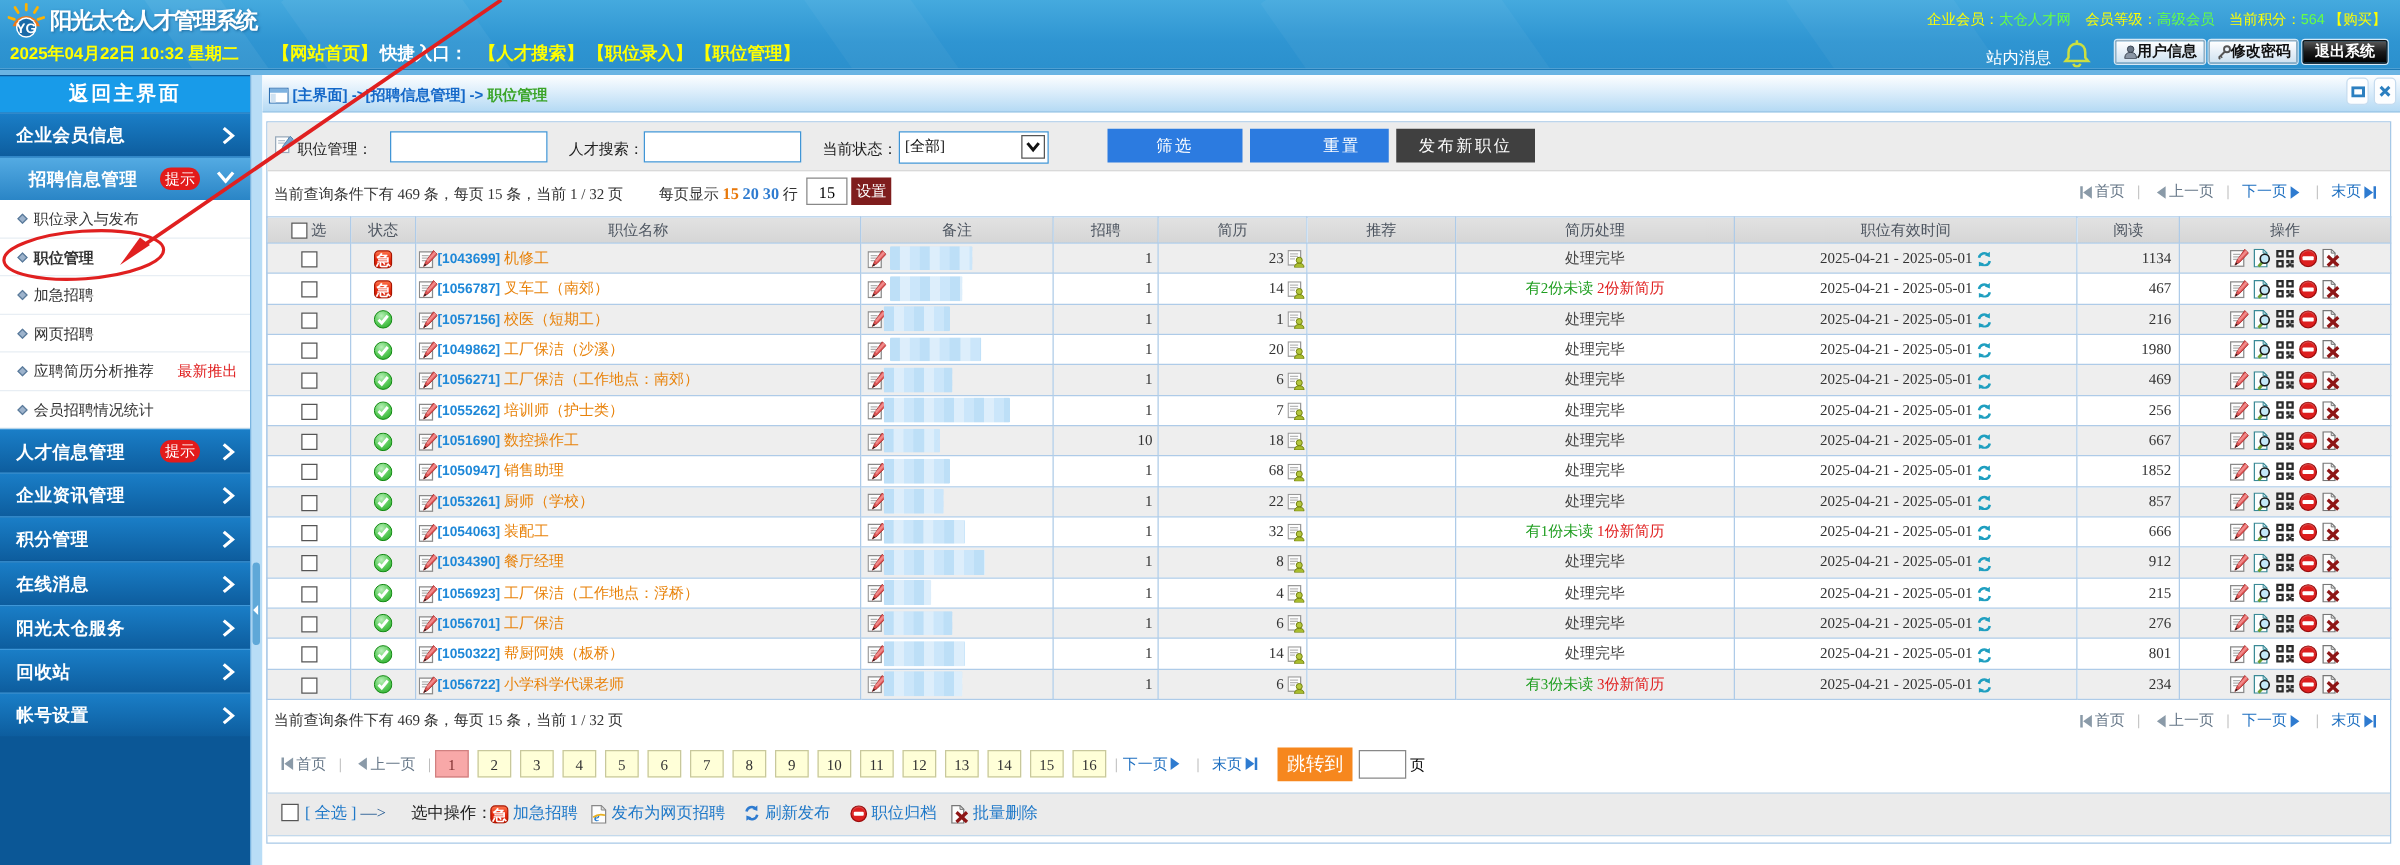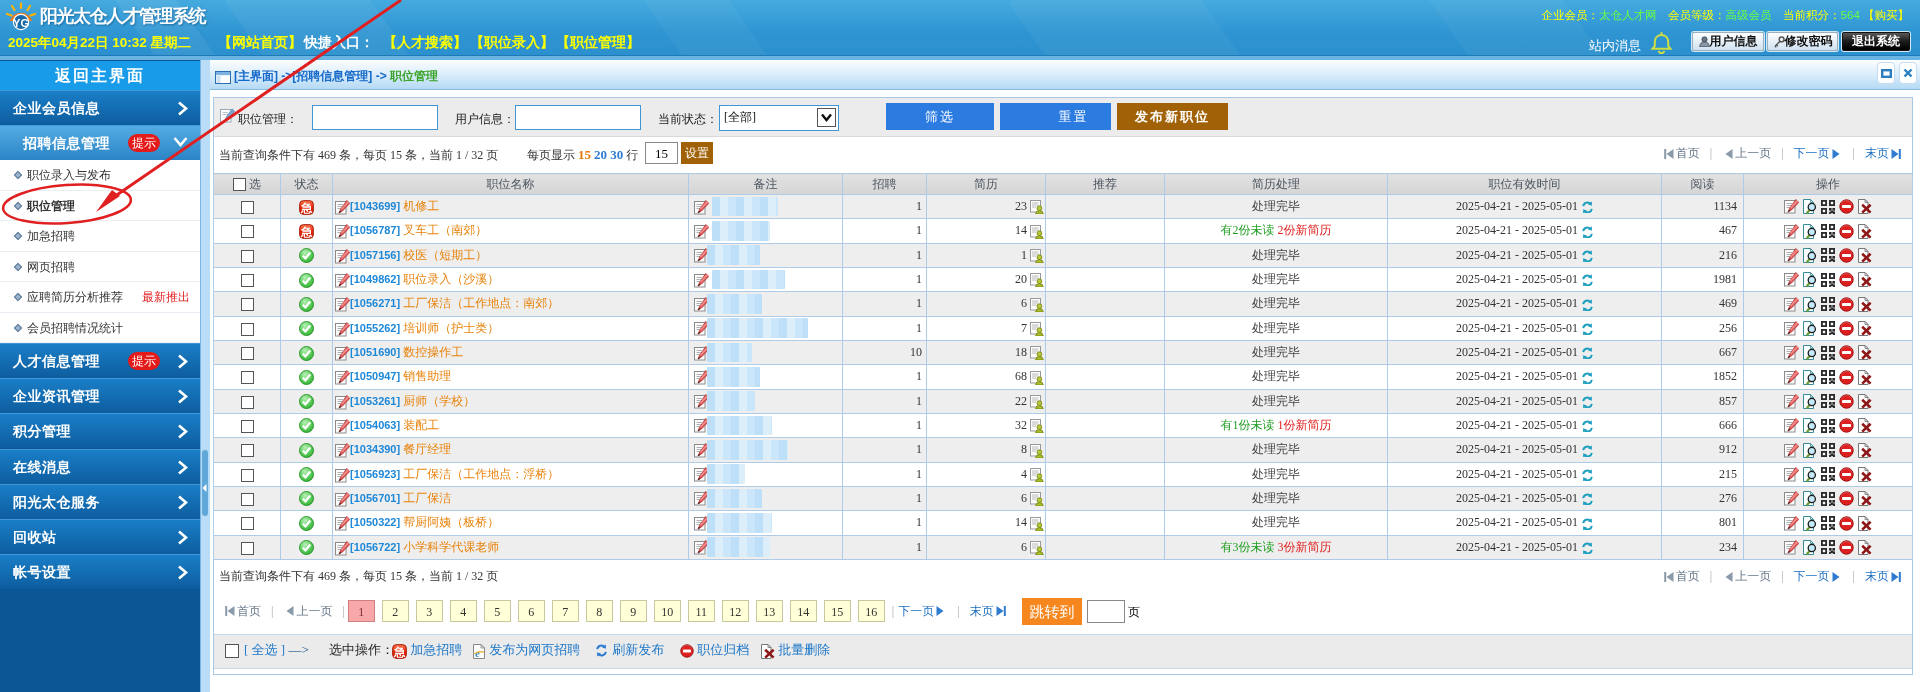--- a/index.html
+++ b/index.html
@@ -35,21 +35,21 @@
 #content{left:210px;top:60px;width:1710px;height:632px;background:#fff;}
 #bcrumb{left:210px;top:60px;width:1710px;height:30px;background:linear-gradient(180deg,#fdfeff 0%,#ddeefb 45%,#b5daf4 100%);border-bottom:1px solid #86bce2;}
 #bctext{left:234px;top:68px;font-size:12px;font-weight:bold;color:#1468c8;}
 #panel{left:213px;top:97px;width:1700px;height:578px;border:1px solid #a6c8e6;background:#fff;}
 #fbar{left:0px;top:0px;width:1698px;height:39px;background:#ececec;border-bottom:1px solid #d9d9d9;}
 .flabel{top:13px;font-size:12px;color:#222;font-family:"Liberation Serif",serif;}
 .finput{top:7px;height:25px;background:#fff;border:1px solid #4095d5;}
 #fsel{left:505px;top:7px;width:120px;height:26px;background:#fff;border:1px solid #4095d5;font-size:12px;font-family:"Liberation Serif",serif;color:#111;line-height:23px;padding-left:4px;}
 #fselbtn{position:absolute;right:2px;top:2px;width:19px;height:19px;background:#fff;border:1px solid #555;}
 .fbtn{top:5px;height:27px;background:#2c7be0;color:#fff;font-size:13px;text-align:center;line-height:27px;letter-spacing:2px;margin-left:40px;}
-.obtn{background:#a16207;font-weight:bold;}
+.obtn{background:#404040;}
 .serif{font-family:"Liberation Serif",serif;}
 #info1{left:5px;top:49px;font-size:12px;color:#333;font-family:"Liberation Serif",serif;}
 .pgnav{font-size:12px;color:#444;font-family:"Liberation Serif",serif;display:flex;align-items:center;}
 .pgnav .sep{color:#aaa;margin:0 10px;}
 .pgnav .on{color:#1e6fc0;}
 .pgnav .off{color:#667788;}
 
 
 
 #tbl{left:-1px;top:75px;width:1700px;border-collapse:collapse;table-layout:fixed;}
@@ -186,33 +186,33 @@
 <div id="panel" class="abs">
 <div id="fbar" class="abs"></div>
 <div class="abs" style="left:6px;top:10px;"><svg width="15" height="15" viewBox="0 0 15 15">
         <rect x="0.5" y="1.5" width="10.5" height="12.5" fill="#fdfdfd" stroke="#99aabb"></rect>
         <line x1="2.5" y1="4.5" x2="8" y2="4.5" stroke="#b8c4d0"></line>
         <line x1="2.5" y1="6.5" x2="8" y2="6.5" stroke="#b8c4d0"></line>
         <path d="M12.2 1 L14.6 3.4 L8.2 10.2 L5.2 12 L6.4 8.8 Z" fill="#7aa8d0" stroke="#4a7ca8" stroke-width="0.7"></path>
       </svg></div>
 <div class="abs flabel" style="left:24px;">职位管理：</div>
 <div class="abs finput" style="left:98px;width:126px;"></div>
-<div class="abs flabel" style="left:241px;">用户信息：</div>
+<div class="abs flabel" style="left:241px;">人才搜索：</div>
 <div class="abs finput" style="left:301px;width:126px;"></div>
 <div class="abs flabel" style="left:444px;">当前状态：</div>
 <div id="fsel" class="abs">[全部]<div id="fselbtn"><svg width="13" height="13" viewBox="0 0 13 13" style="margin:2px 0 0 2px;">
           <path d="M2 3.5 L6.5 9 L11 3.5" stroke="#111" stroke-width="2.4" fill="none"></path>
         </svg></div></div>
 <div class="abs fbtn" style="left:632px;width:108px;">筛选</div>
 <div class="abs fbtn" style="left:746px;width:111px;padding-left:36px;">重置</div>
 <div class="abs fbtn obtn" style="left:863px;width:111px;">发布新职位</div>
 <div id="info1" class="abs">当前查询条件下有 469 条，每页 15 条，当前 1 / 32 页</div>
 <div class="abs serif" style="left:313px;top:49px;font-size:12px;color:#333;">每页显示 <span style="color:#e8780a;font-weight:bold;font-size:13px;">15</span> <span style="color:#2e7bd0;font-weight:bold;font-size:13px;">20 30</span> 行</div>
 <div class="abs" style="left:431px;top:44px;width:33px;height:22px;border:1px solid #888;background:#fff;font-family:'Liberation Serif',serif;font-size:13px;text-align:center;line-height:22px;">15</div>
-<div class="abs" style="left:467px;top:44px;width:32px;height:22px;background:#a16207;color:#fff;font-size:12px;text-align:center;line-height:22px;">设置</div>
+<div class="abs" style="left:467px;top:44px;width:32px;height:22px;background:#7f1d1d;color:#fff;font-size:12px;text-align:center;line-height:22px;">设置</div>
     <table id="tbl" class="abs">
       <colgroup>
 <col style="width:67px;">
 <col style="width:52px;">
 <col style="width:356px;">
 <col style="width:154px;">
 <col style="width:84px;">
 <col style="width:119px;">
 <col style="width:119px;">
 <col style="width:223px;">
@@ -503,21 +503,21 @@
               <path d="M3.8 7.8 L6.4 10.4 L11.2 4.6" stroke="#fff" stroke-width="2.3" fill="none"></path>
             </svg></td>
           <td style="padding-left:2px;"><svg class="icon" width="15" height="15" viewBox="0 0 15 15">
               <rect x="0.5" y="1.5" width="10.5" height="12.5" fill="#fdfdfd" stroke="#8a8a8a"></rect>
               <line x1="2.5" y1="4.5" x2="8" y2="4.5" stroke="#b0b0b0"></line>
               <line x1="2.5" y1="6.5" x2="8" y2="6.5" stroke="#b0b0b0"></line>
               <line x1="2.5" y1="8.5" x2="6.5" y2="8.5" stroke="#b0b0b0"></line>
               <path d="M11.8 0.4 L14.8 3.4 L7.6 10.9 L3.9 13.1 L5.6 9.2 Z" fill="#e05555" stroke="#a83030" stroke-width="0.7"></path>
               <path d="M12.6 1.2 L14 2.6 L7.3 9.6 L6 8.4 Z" fill="#f08a8a"></path>
               <path d="M3.9 13.1 L6.2 12.0 L5.0 10.9 Z" fill="#1a1a1a"></path>
-            </svg><span class="jid">[1049862]</span> <span class="jtl">职位录入（沙溪）</span></td>
+            </svg><span class="jid">[1049862]</span> <span class="jtl">工厂保洁（沙溪）</span></td>
           <td style="padding-left:5px;"><svg class="icon" width="15" height="15" viewBox="0 0 15 15">
               <rect x="0.5" y="1.5" width="10.5" height="12.5" fill="#fdfdfd" stroke="#8a8a8a"></rect>
               <line x1="2.5" y1="4.5" x2="8" y2="4.5" stroke="#b0b0b0"></line>
               <line x1="2.5" y1="6.5" x2="8" y2="6.5" stroke="#b0b0b0"></line>
               <line x1="2.5" y1="8.5" x2="6.5" y2="8.5" stroke="#b0b0b0"></line>
               <path d="M11.8 0.4 L14.8 3.4 L7.6 10.9 L3.9 13.1 L5.6 9.2 Z" fill="#e05555" stroke="#a83030" stroke-width="0.7"></path>
               <path d="M12.6 1.2 L14 2.6 L7.3 9.6 L6 8.4 Z" fill="#f08a8a"></path>
               <path d="M3.9 13.1 L6.2 12.0 L5.0 10.9 Z" fill="#1a1a1a"></path>
             </svg></td>
           <td class="num">1</td>
@@ -530,21 +530,21 @@
               <path d="M5.6 14 Q5.6 10.6 9.4 10.6 Q13.2 10.6 13.2 14 Z" fill="#a9bd2e" stroke="#74830f" stroke-width="0.8"></path>
             </svg></td>
           <td></td>
           <td class="ctr"><span class="done">处理完毕</span></td>
           <td class="ctr">2025-04-21 - 2025-05-01 <svg class="icon" width="12" height="12" viewBox="0 0 12 12">
               <path d="M2.2 5.2 A4.3 4.3 0 0 1 9.6 3.0" stroke="#1f9fc0" stroke-width="2" fill="none"></path>
               <path d="M10.9 0.4 L10.9 4.7 L6.8 3.2 Z" fill="#1f9fc0"></path>
               <path d="M10.8 7.8 A4.3 4.3 0 0 1 3.4 10.0" stroke="#1f9fc0" stroke-width="2" fill="none"></path>
               <path d="M2.1 12.6 L2.1 8.3 L6.2 9.8 Z" fill="#1f9fc0"></path>
             </svg></td>
-          <td class="num" style="padding-right:6px;">1981</td>
+          <td class="num" style="padding-right:6px;">1980</td>
           <td class="ctr" style="letter-spacing:0;"><svg class="icon" width="15" height="15" viewBox="0 0 15 15">
               <rect x="0.5" y="1.5" width="10.5" height="12.5" fill="#fdfdfd" stroke="#8a8a8a"></rect>
               <line x1="2.5" y1="4.5" x2="8" y2="4.5" stroke="#b0b0b0"></line>
               <line x1="2.5" y1="6.5" x2="8" y2="6.5" stroke="#b0b0b0"></line>
               <line x1="2.5" y1="8.5" x2="6.5" y2="8.5" stroke="#b0b0b0"></line>
               <path d="M11.8 0.4 L14.8 3.4 L7.6 10.9 L3.9 13.1 L5.6 9.2 Z" fill="#e05555" stroke="#a83030" stroke-width="0.7"></path>
               <path d="M12.6 1.2 L14 2.6 L7.3 9.6 L6 8.4 Z" fill="#f08a8a"></path>
               <path d="M3.9 13.1 L6.2 12.0 L5.0 10.9 Z" fill="#1a1a1a"></path>
             </svg> <svg class="icon" width="15" height="15" viewBox="0 0 15 15">
               <path d="M1.5 0.5 H8.5 L11.5 3.5 V14.5 H1.5 Z" fill="#fbfefe" stroke="#3a8a96"></path>

